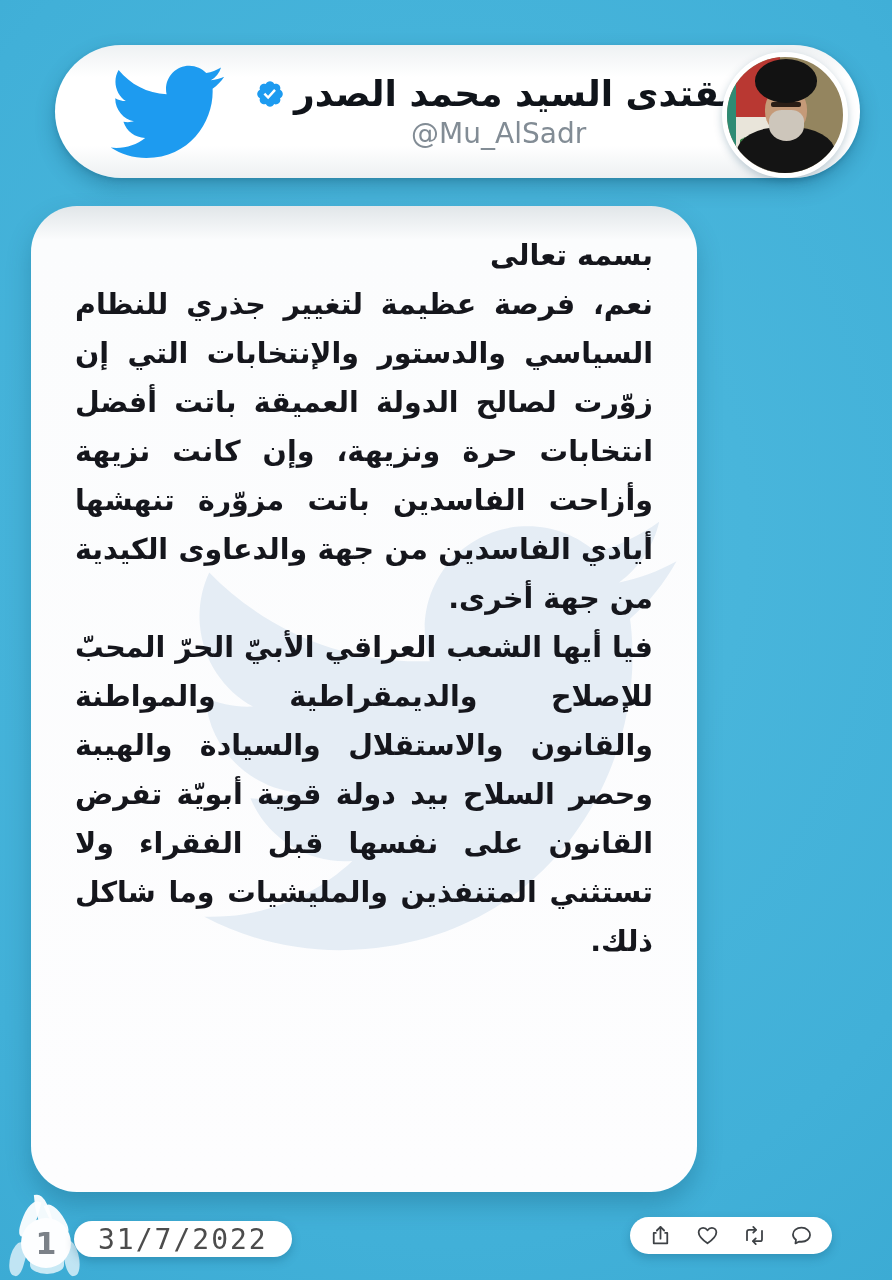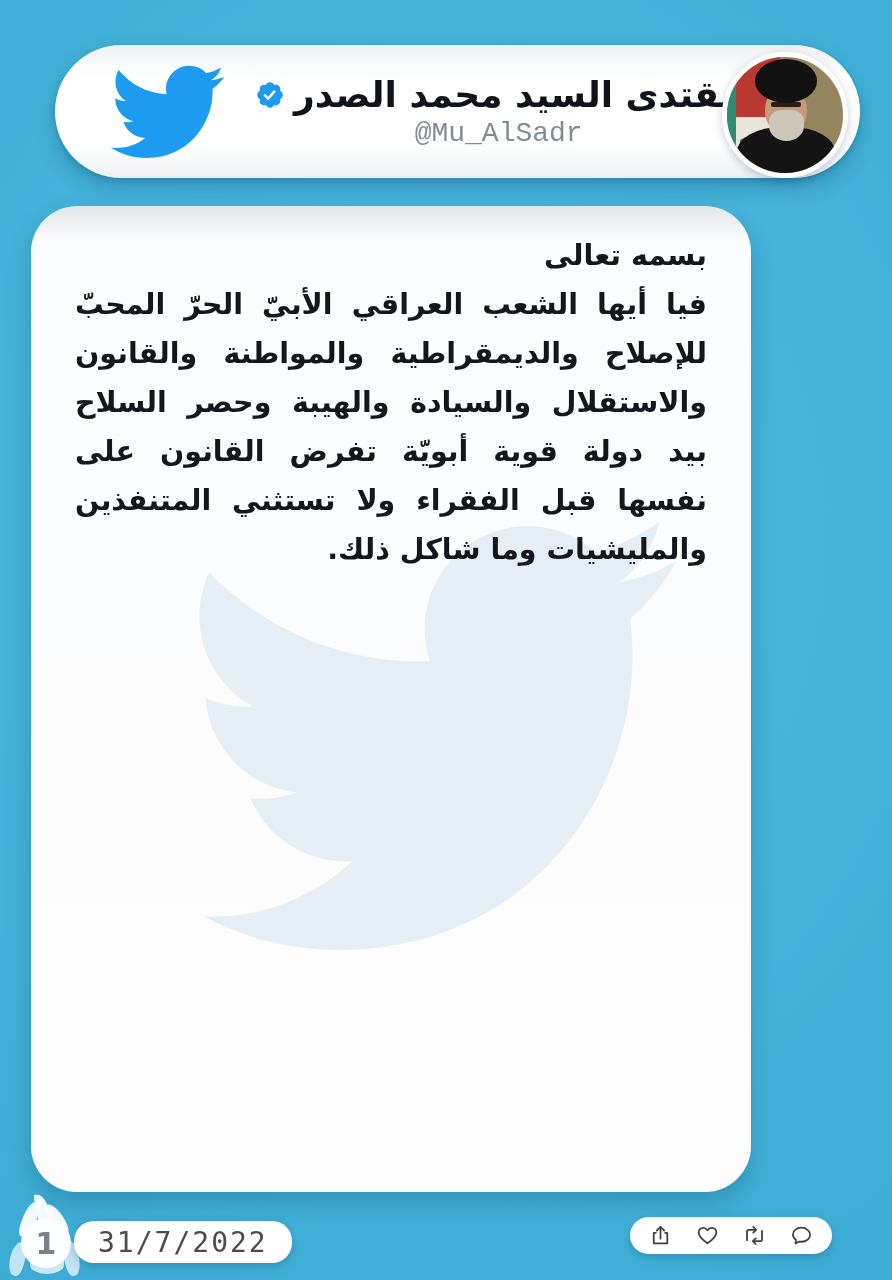--- a/index.html
+++ b/index.html
@@ -13,38 +13,38 @@
     position:absolute;left:55px;top:45px;width:805px;height:133px;border-radius:67px;
     background:linear-gradient(180deg,#eef1f3 0%,#ffffff 24%,#ffffff 76%,#edf0f2 100%);
     box-shadow:0 9px 20px rgba(8,64,94,.30),0 2px 5px rgba(8,64,94,.18);
     display:flex;align-items:center;
   }
   .tw-bird{margin-left:22px;width:178px;height:120px;flex:0 0 auto;}
   .header-center{flex:1;display:flex;flex-direction:column;align-items:center;margin-right:128px;}
   .name-row{display:flex;direction:rtl;align-items:center;gap:9px;}
   .display-name{font-size:36px;font-weight:700;color:#10141a;white-space:nowrap;}
   .badge{width:30px;height:30px;flex:0 0 auto;}
-  .handle{font-size:28px;color:#828c95;margin-top:3px;direction:ltr;font-family:Liberation Mono, monospace;}
+  .handle{font-size:28px;color:#828c95;margin-top:3px;direction:ltr;}
   .avatar{
     position:absolute;right:12px;top:7px;width:116px;height:116px;border-radius:50%;
     border:5px solid #ffffff;overflow:hidden;background:#94855f;
     box-shadow:0 3px 8px rgba(8,64,94,.25);
   }
   .av-green{position:absolute;left:0;top:0;width:9%;height:100%;background:#2e8b74;}
   .av-red{position:absolute;left:8%;top:0;width:38%;height:52%;background:#b93832;}
   .av-white{position:absolute;left:8%;top:52%;width:36%;height:48%;background:#e9e5da;}
   .av-script{position:absolute;left:11%;top:66%;width:26%;height:22%;color:#2f7d3c;font-size:13px;font-weight:700;overflow:hidden;line-height:12px;}
   .av-body{position:absolute;left:9%;bottom:-6%;width:84%;height:46%;background:#141414;border-radius:46% 46% 0 0;}
   .av-face{position:absolute;left:33%;top:26%;width:36%;height:40%;background:#c59a78;border-radius:48%;}
   .av-beard{position:absolute;left:36%;top:46%;width:30%;height:26%;background:#cdc6bb;border-radius:40% 40% 55% 55%;}
   .av-turban{position:absolute;left:24%;top:2%;width:54%;height:38%;background:#121212;border-radius:50%;}
   .av-brow{position:absolute;left:38%;top:39%;width:26%;height:4%;background:#2a1d15;border-radius:2px;}
   
   .main-card{
-    position:absolute;left:31px;top:206px;width:720px;height:986px;border-radius:46px;
+    position:absolute;left:31px;top:206px;width:666px;height:986px;border-radius:46px;
     background:linear-gradient(180deg,#e1e6e9 0px,#fbfcfd 34px,#fdfdfe 100%);
     box-shadow:0 12px 24px rgba(8,64,94,.26);
     overflow:hidden;
   }
   .watermark{position:absolute;left:78px;top:268px;width:650px;height:530px;transform:rotate(-5deg);}
   .post-text{
     position:absolute;inset:0;padding:25px 44px 0 44px;
     direction:rtl;text-align:justify;
     font-size:28.5px;line-height:49px;font-weight:700;color:#15161c;
   }
@@ -59,21 +59,21 @@
   .leg{position:absolute;background:rgba(225,243,250,.8);}
   .leg.l1{left:4px;top:48px;width:15px;height:34px;border-radius:80% 0 60% 100%;transform:rotate(16deg);}
   .leg.l2{left:58px;top:46px;width:15px;height:36px;border-radius:0 80% 100% 60%;transform:rotate(-14deg);}
   .leg.l3{left:24px;top:62px;width:34px;height:18px;border-radius:0 0 60% 60%;background:rgba(225,243,250,.85);}
   .logo-circle{
     position:absolute;left:15px;top:24px;width:50px;height:50px;border-radius:50%;background:#fdfeff;
     display:flex;align-items:center;justify-content:center;
     font-size:30px;font-weight:700;color:#7b8188;
   }
   .date-pill{
-    position:absolute;left:74px;top:1221px;height:42px;padding:0 24px;border-radius:20px;background:#ffffff;
+    position:absolute;left:74px;top:1221px;height:36px;padding:0 24px;border-radius:20px;background:#ffffff;
     box-shadow:0 4px 10px rgba(8,64,94,.25);
     display:flex;align-items:center;
     font-family:"DejaVu Sans Mono",monospace;font-size:28px;color:#4c4c4c;letter-spacing:2px;
   }
   .actions-pill{
     position:absolute;left:630px;top:1217px;width:202px;height:37px;border-radius:19px;background:#ffffff;
     box-shadow:0 4px 10px rgba(8,64,94,.25);
     display:flex;align-items:center;justify-content:space-between;padding:0 18px;box-sizing:border-box;
   }
   .action-icon{width:25px;height:25px;cursor:pointer;}
@@ -111,20 +111,21 @@
   </div>
 </div>
 
 <div class="main-card">
   <svg class="watermark" viewBox="0 0 24 24">
     <path fill="#e5edf5" d="M23.643 4.937c-.835.37-1.732.62-2.675.733.962-.576 1.7-1.49 2.048-2.578-.9.534-1.897.922-2.958 1.13-.85-.904-2.06-1.47-3.4-1.47-2.572 0-4.658 2.086-4.658 4.66 0 .364.042.718.12 1.06-3.873-.195-7.304-2.05-9.602-4.868-.4.69-.63 1.49-.63 2.342 0 1.616.823 3.043 2.072 3.878-.764-.025-1.482-.234-2.11-.583v.06c0 2.257 1.605 4.14 3.737 4.568-.392.106-.803.162-1.227.162-.3 0-.593-.028-.877-.082.593 1.85 2.313 3.198 4.352 3.234-1.595 1.25-3.604 1.995-5.786 1.995-.376 0-.747-.022-1.112-.065 2.062 1.323 4.51 2.093 7.14 2.093 8.57 0 13.255-7.098 13.255-13.254 0-.2-.005-.402-.014-.602.91-.658 1.7-1.477 2.323-2.41z"></path>
   </svg>
 
   <div class="post-text">
     <p class="basmala">بسمه تعالى</p>
+    <p>نعم، فرصة عظيمة لتغيير جذري للنظام السياسي والدستور والإنتخابات التي إن زوّرت لصالح الدولة العميقة باتت أفضل انتخابات حرة ونزيهة، وإن كانت نزيهة وأزاحت الفاسدين باتت مزوّرة تنهشها أيادي الفاسدين من جهة والدعاوى الكيدية من جهة أخرى.</p>
     <p>فيا أيها الشعب العراقي الأبيّ الحرّ المحبّ للإصلاح والديمقراطية والمواطنة والقانون والاستقلال والسيادة والهيبة وحصر السلاح بيد دولة قوية أبويّة تفرض القانون على نفسها قبل الفقراء ولا تستثني المتنفذين والمليشيات وما شاكل ذلك.</p>
 
   </div>
 </div>
 
 <div class="channel-logo">
   <span class="petal p1"></span>
   <span class="petal p2"></span>
   <span class="petal p3"></span>
   <span class="leg l1"></span>

